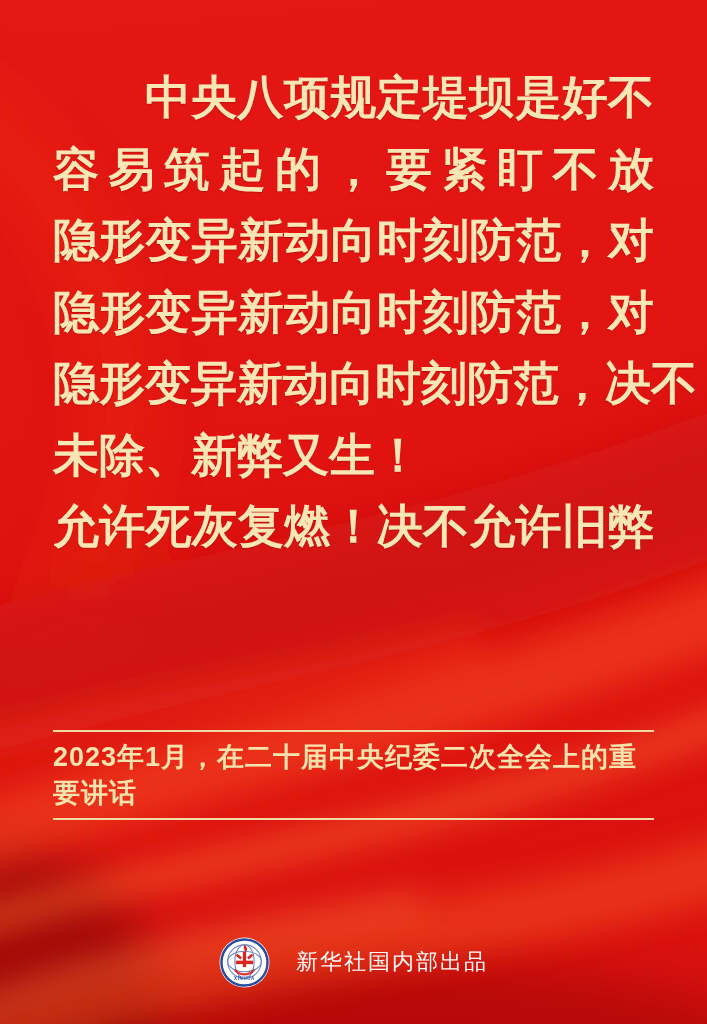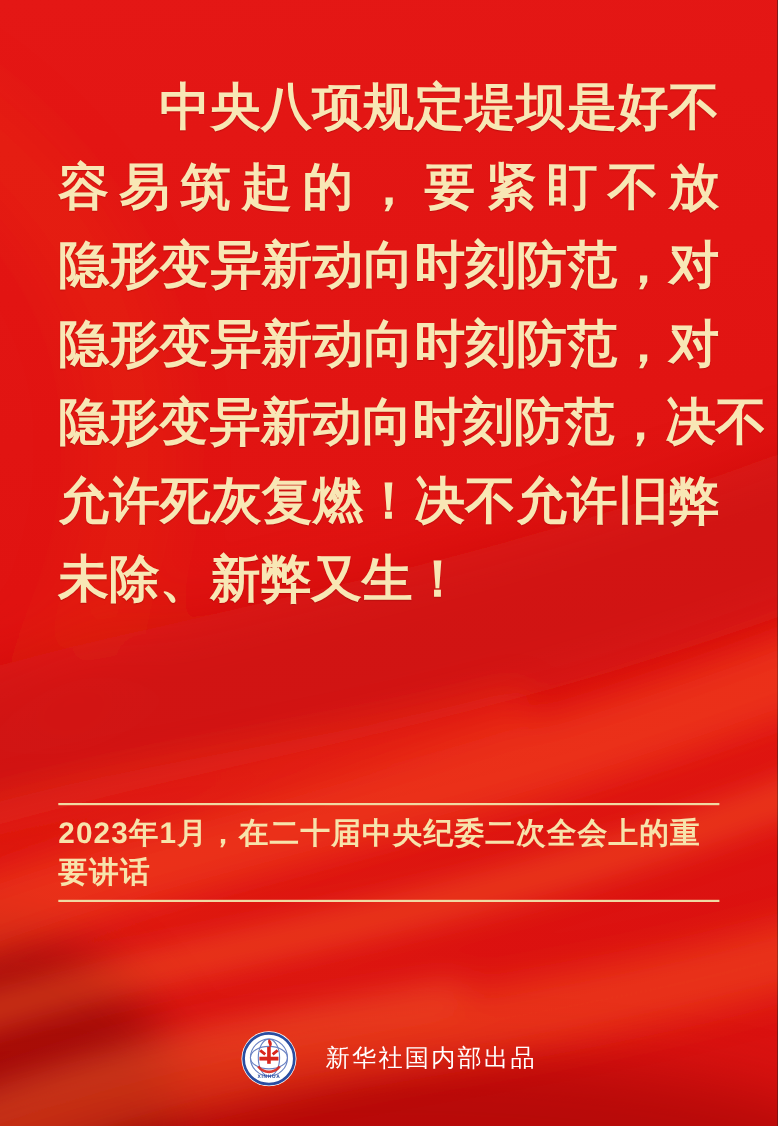--- a/index.html
+++ b/index.html
@@ -108,22 +108,22 @@
       <path d="M -60 760 C 140 700, 300 690, 480 640" stroke="#f8431a" stroke-width="30" fill="none" opacity="0.35"></path>
     </g>
   </svg>
 
   <div class="quote">
     <div class="line first">中央八项规定堤坝是好不</div>
     <div class="line">容易筑起的，要紧盯不放</div>
     <div class="line">隐形变异新动向时刻防范，对</div>
     <div class="line">隐形变异新动向时刻防范，对</div>
     <div class="line">隐形变异新动向时刻防范，决不</div>
+    <div class="line last">未除、新弊又生！</div>
     <div class="line">允许死灰复燃！决不允许旧弊</div>
-    <div class="line last">未除、新弊又生！</div>
   </div>
 
   <div class="citation">
     <div class="rule top"></div>
     <div class="cite-text">2023年1月，在二十届中央纪委二次全会上的重要讲话</div>
     <div class="rule bottom"></div>
   </div>
 
   <div class="footer">
     <svg class="logo" viewBox="0 0 50 50" aria-hidden="true">

